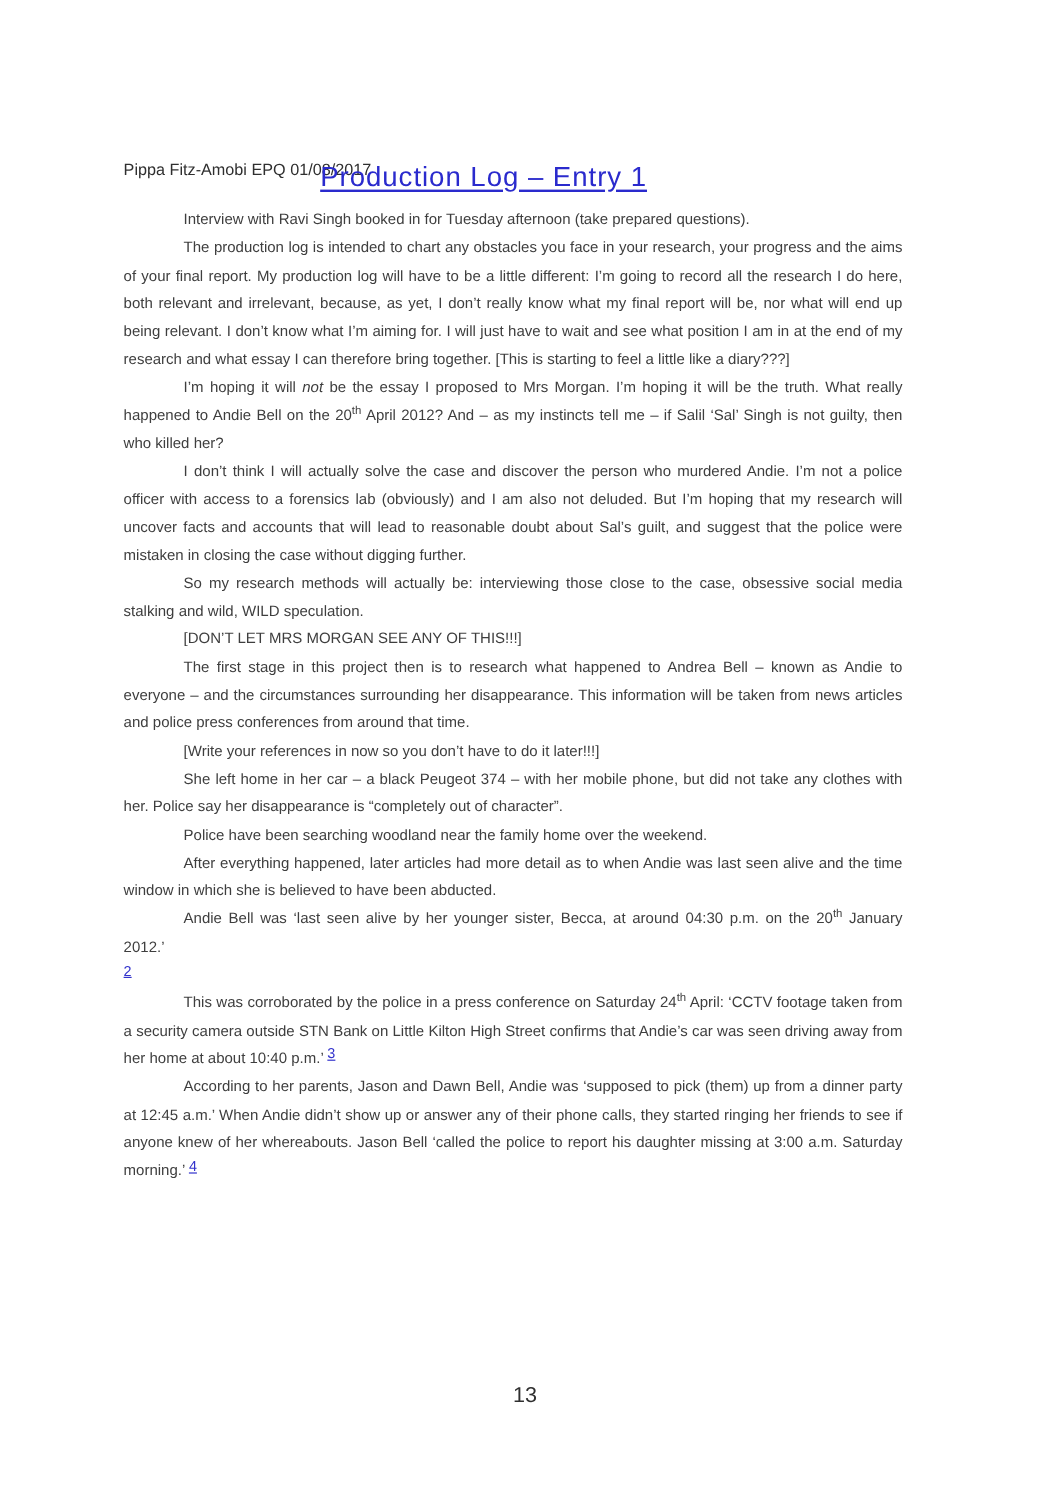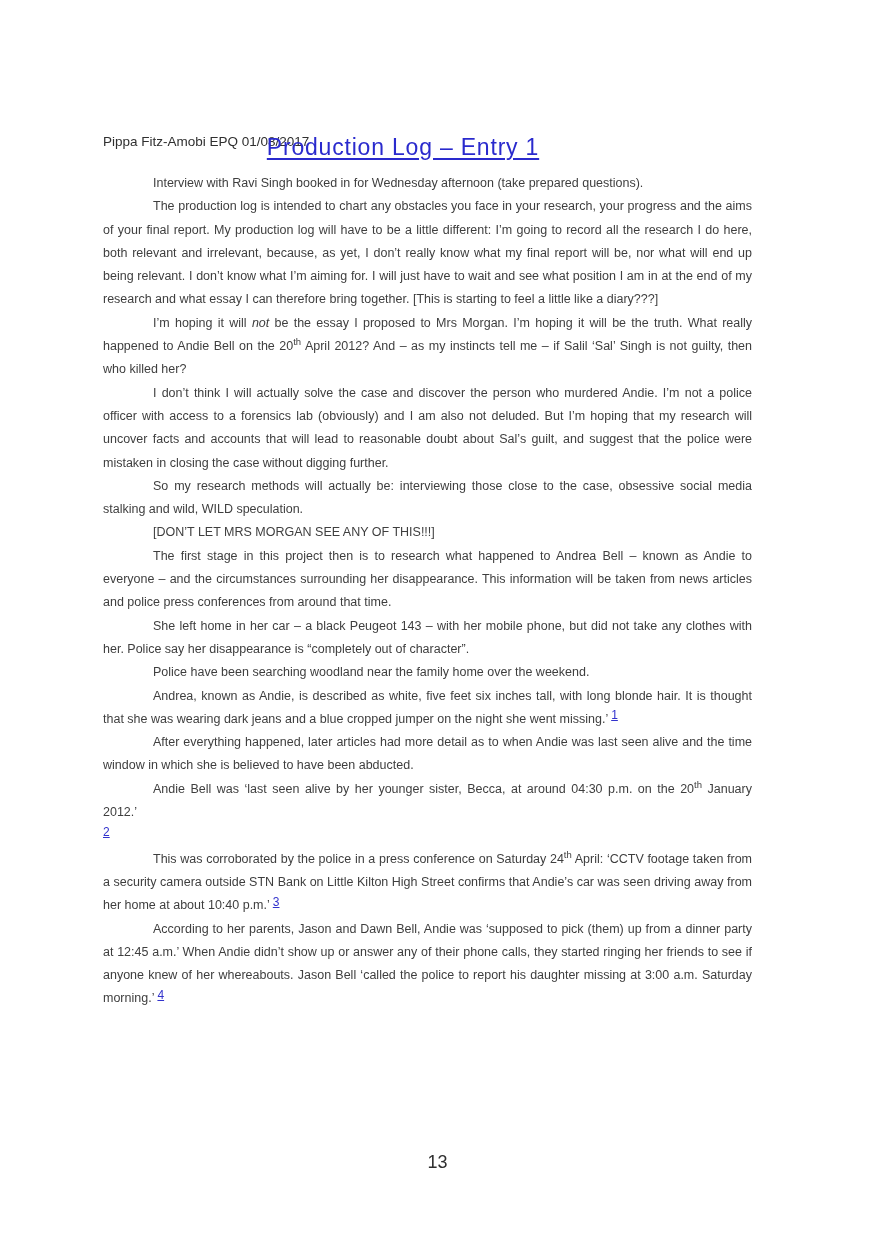--- a/index.html
+++ b/index.html
@@ -52,30 +52,30 @@
   }
 </style>
 </head>
 <body>
 
 <div class="doc-header">Pippa Fitz-Amobi EPQ 01/08/2017</div>
 
 <div class="doc-title">Production Log – Entry 1</div>
 
 <div class="content">
-  <p class="para">Interview with Ravi Singh booked in for Wednesday afternoon (take prepared questions).</p>
+  <p class="para">Interview with Ravi Singh booked in for Tuesday afternoon (take prepared questions).</p>
   <p class="para">The production log is intended to chart any obstacles you face in your research, your progress and the aims of your final report. My production log will have to be a little different: I’m going to record all the research I do here, both relevant and irrelevant, because, as yet, I don’t really know what my final report will be, nor what will end up being relevant. I don’t know what I’m aiming for. I will just have to wait and see what position I am in at the end of my research and what essay I can therefore bring together. [This is starting to feel a little like a diary???]</p>
   <p class="para"><span>I’m hoping it will </span><i>not</i><span> be the essay I proposed to Mrs Morgan. I’m hoping it will be the truth. What really happened to Andie Bell on the 20</span><span class="ord-sup">th</span><span> April 2012? And – as my instincts tell me – if Salil ‘Sal’ Singh is not guilty, then who killed her?</span></p>
   <p class="para">I don’t think I will actually solve the case and discover the person who murdered Andie. I’m not a police officer with access to a forensics lab (obviously) and I am also not deluded. But I’m hoping that my research will uncover facts and accounts that will lead to reasonable doubt about Sal’s guilt, and suggest that the police were mistaken in closing the case without digging further.</p>
   <p class="para">So my research methods will actually be: interviewing those close to the case, obsessive social media stalking and wild, WILD speculation.</p>
   <p class="para">[DON’T LET MRS MORGAN SEE ANY OF THIS!!!]</p>
   <p class="para">The first stage in this project then is to research what happened to Andrea Bell – known as Andie to everyone – and the circumstances surrounding her disappearance. This information will be taken from news articles and police press conferences from around that time.</p>
-  <p class="para">She left home in her car – a black Peugeot 143 – with her mobile phone, but did not take any clothes with her. Police say her disappearance is “completely out of character”.</p>
+  <p class="para">[Write your references in now so you don’t have to do it later!!!]</p>
+  <p class="para">She left home in her car – a black Peugeot 374 – with her mobile phone, but did not take any clothes with her. Police say her disappearance is “completely out of character”.</p>
   <p class="para">Police have been searching woodland near the family home over the weekend.</p>
-  <p class="para"><span>Andrea, known as Andie, is described as white, five feet six inches tall, with long blonde hair. It is thought that she was wearing dark jeans and a blue cropped jumper on the night she went missing.’ </span><span class="fn-ref">1</span></p>
   <p class="para">After everything happened, later articles had more detail as to when Andie was last seen alive and the time window in which she is believed to have been abducted.</p>
   <p class="para jlast"><span>Andie Bell was ‘last seen alive by her younger sister, Becca, at around 04:30 p.m. on the 20</span><span class="ord-sup">th</span><span> January 2012.’</span></p>
   <p class="para no-indent"><span class="fn-ref">2</span></p>
   <p class="para"><span>This was corroborated by the police in a press conference on Saturday 24</span><span class="ord-sup">th</span><span> April: ‘CCTV footage taken from a security camera outside STN Bank on Little Kilton High Street confirms that Andie’s car was seen driving away from her home at about 10:40 p.m.’ </span><span class="fn-ref">3</span></p>
   <p class="para"><span>According to her parents, Jason and Dawn Bell, Andie was ‘supposed to pick (them) up from a dinner party at 12:45 a.m.’ When Andie didn’t show up or answer any of their phone calls, they started ringing her friends to see if anyone knew of her whereabouts. Jason Bell ‘called the police to report his daughter missing at 3:00 a.m. Saturday morning.’ </span><span class="fn-ref">4</span></p>
 </div>
 
 <div class="page-number">13</div>
 
 </body></html>

